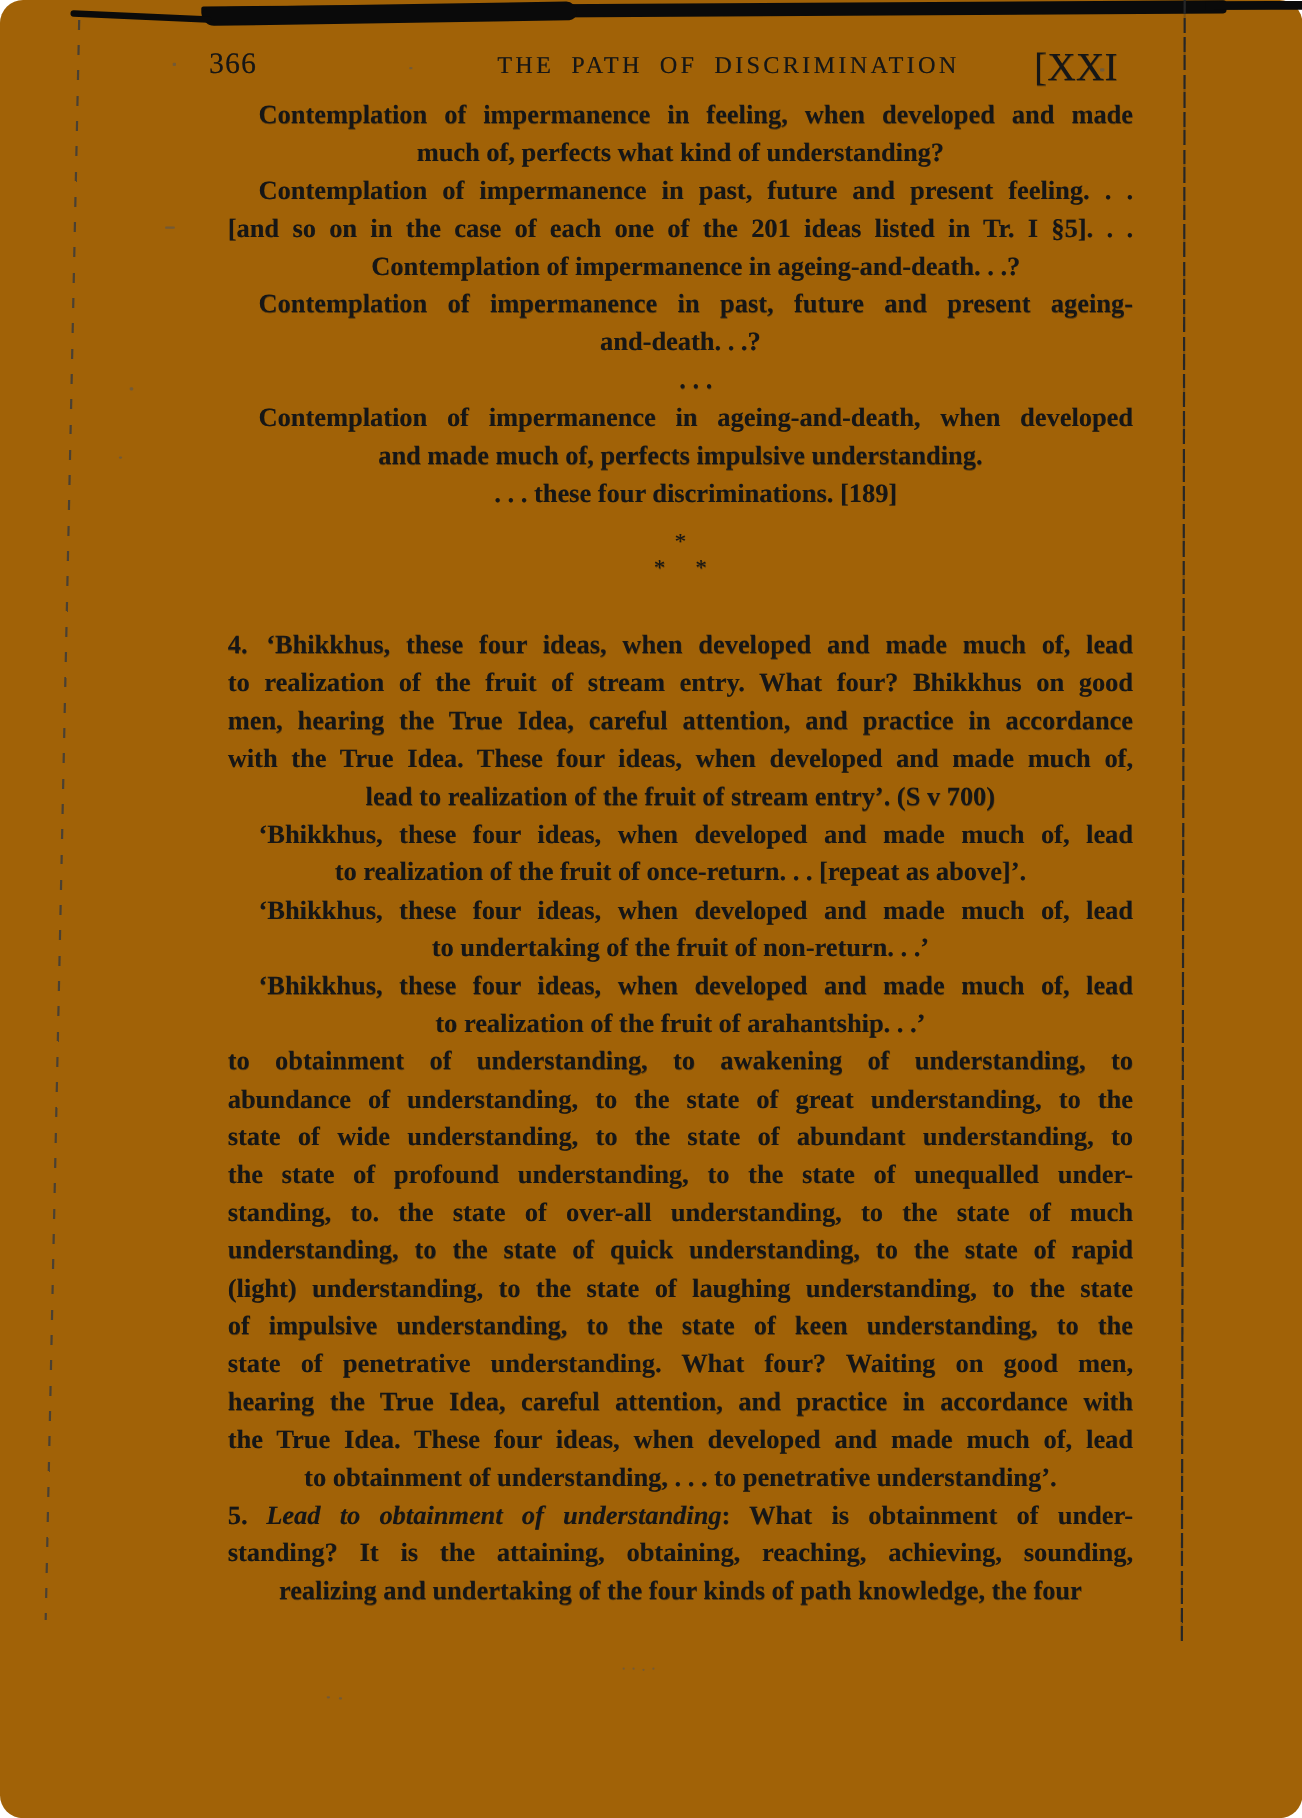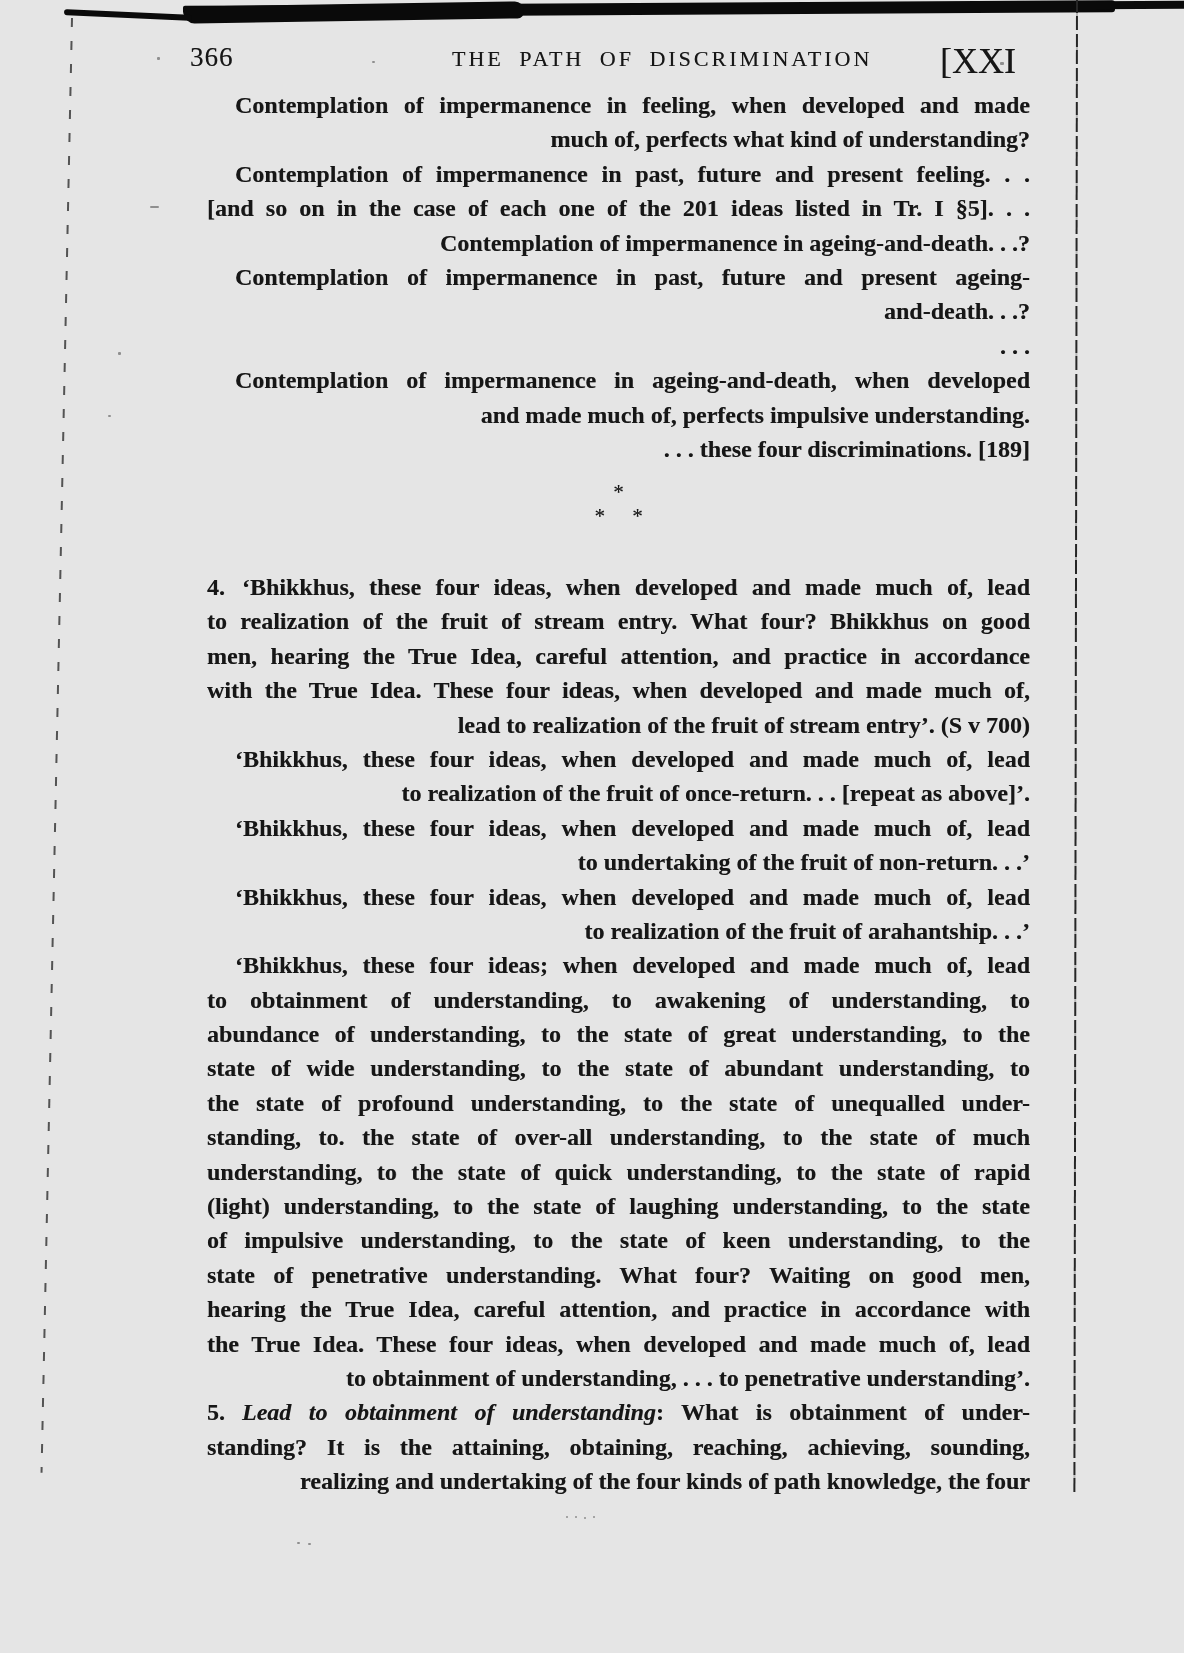--- a/index.html
+++ b/index.html
@@ -6,34 +6,35 @@
   html,body { width:1184px; height:1653px; }
   body {
     background:#ffffff;
     font-family:"Liberation Serif", serif;
     color:#161616;
     position:relative;
     overflow:hidden;
   }
   .page {
     position:absolute; inset:0;
-    background:#e5e5e5;
+    background:#a16207;
     text-shadow:0.3px 0.3px 0.5px rgba(20,20,20,0.45);
+    border-radius:21px;
   }
   
   .page-number { position:absolute; left:190px; top:42px; font-size:27px; letter-spacing:1px; }
   .running-title { position:absolute; left:452px; top:46px; font-size:22px; letter-spacing:3px; word-spacing:7px; }
   .section-marker { position:absolute; left:940px; top:40px; font-size:36px; }
   
   .textcol { position:absolute; left:207px; width:823px;font-weight:bold; }
   #upper { top:88px; }
   #lower { top:570px; }
   .ln {
     font-size:24px; line-height:34.4px; height:34.4px;
-    overflow:hidden; text-align:right; white-space:normal;
+    overflow:hidden; text-align:center; white-space:normal;
   }
   .ln.j { text-align:justify; text-align-last:justify; }
   .ln.ind { padding-left:28px; }
   .pnum { margin-right:17px; }
   em { font-style:italic; }
   
   .sep { position:absolute; left:207px; top:480px; width:823px; text-align:center; }
   .sep-r1 { font-size:21px; line-height:24px; }
   .sep-r2 { font-size:21px; line-height:24px; word-spacing:22px; }
   
@@ -111,21 +112,20 @@
       <div class="ln j"><span>to realization of the fruit of stream entry. What four? Bhikkhus on good</span></div>
       <div class="ln j"><span>men, hearing the True Idea, careful attention, and practice in accordance</span></div>
       <div class="ln j"><span>with the True Idea. These four ideas, when developed and made much of,</span></div>
       <div class="ln"><span>lead to realization of the fruit of stream entry’. (S v 700)</span></div>
       <div class="ln j ind"><span>‘Bhikkhus, these four ideas, when developed and made much of, lead</span></div>
       <div class="ln"><span>to realization of the fruit of once-return. . . [repeat as above]’.</span></div>
       <div class="ln j ind"><span>‘Bhikkhus, these four ideas, when developed and made much of, lead</span></div>
       <div class="ln"><span>to undertaking of the fruit of non-return. . .’</span></div>
       <div class="ln j ind"><span>‘Bhikkhus, these four ideas, when developed and made much of, lead</span></div>
       <div class="ln"><span>to realization of the fruit of arahantship. . .’</span></div>
-      <div class="ln j ind"><span>‘Bhikkhus, these four ideas; when developed and made much of, lead</span></div>
       <div class="ln j"><span>to obtainment of understanding, to awakening of understanding, to</span></div>
       <div class="ln j"><span>abundance of understanding, to the state of great understanding, to the</span></div>
       <div class="ln j"><span>state of wide understanding, to the state of abundant understanding, to</span></div>
       <div class="ln j"><span>the state of profound understanding, to the state of unequalled under-</span></div>
       <div class="ln j"><span>standing, to. the state of over-all understanding, to the state of much</span></div>
       <div class="ln j"><span>understanding, to the state of quick understanding, to the state of rapid</span></div>
       <div class="ln j"><span>(light) understanding, to the state of laughing understanding, to the state</span></div>
       <div class="ln j"><span>of impulsive understanding, to the state of keen understanding, to the</span></div>
       <div class="ln j"><span>state of penetrative understanding. What four? Waiting on good men,</span></div>
       <div class="ln j"><span>hearing the True Idea, careful attention, and practice in accordance with</span></div>

